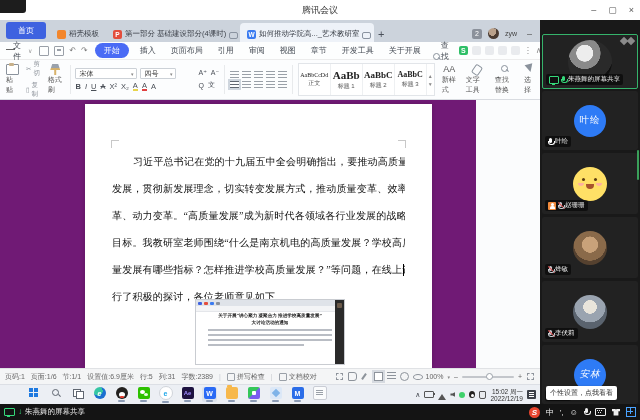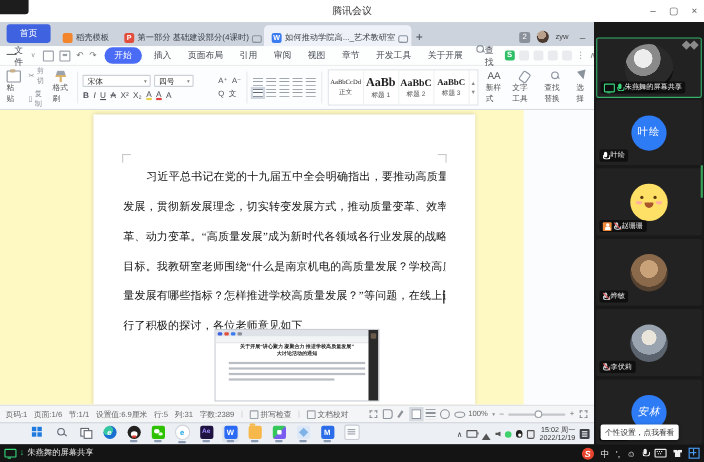--- a/index.html
+++ b/index.html
@@ -76,21 +76,21 @@
   .garr{display:flex;flex-direction:column;justify-content:center;font-size:5px;color:#888;padding:0 1px;gap:2px;}
   .tallbtn{display:flex;flex-direction:column;align-items:center;justify-content:space-between;padding:1px 2px;}
   .aaico{font-size:9px;color:#555;}
   .wrico,.magico,.selico{width:10px;height:10px;position:relative;}
   .wrico::before{content:'';position:absolute;left:2px;top:1px;width:6px;height:8px;border:1px solid #8a929c;border-radius:2px;transform:rotate(35deg);}
   .magico::before{content:'';position:absolute;left:1px;top:1px;width:5px;height:5px;border:1px solid #8a929c;border-radius:50%;}
   .magico::after{content:'';position:absolute;left:6px;top:6px;width:3px;height:1px;background:#8a929c;transform:rotate(45deg);}
   .selico::before{content:'';position:absolute;left:2px;top:0;border:4px solid transparent;border-top:8px solid #8a929c;transform:rotate(-15deg);}
 
   
-  #work{left:0;top:80px;width:476px;height:268px;background:#fef9c3;overflow:hidden;}
+  #work{left:0;top:80px;width:476px;height:268px;background:#701a75;overflow:hidden;}
   #page{position:absolute;left:85px;top:4px;width:347px;height:264px;background:#fff;box-shadow:0 0 4px rgba(0,0,0,.18);}
   .cmark{position:absolute;width:7px;height:7px;}
   .cmark.tl{left:26px;top:36px;border-left:1px solid #c8c8c8;border-top:1px solid #c8c8c8;}
   .cmark.tr{right:26px;top:36px;border-right:1px solid #c8c8c8;border-top:1px solid #c8c8c8;}
   #doctext{position:absolute;left:27px;top:44px;width:293px;font-family:"Liberation Serif","DejaVu Serif",serif;font-size:10px;color:#111;letter-spacing:.2px;}
   #doctext .dl{height:27px;line-height:27px;white-space:nowrap;overflow:hidden;}
   #doctext .dl.indent{text-indent:21px;}
   #cursor{position:absolute;left:318px;top:160px;width:1px;height:12px;background:#000;}
   
   #emb{position:absolute;left:110px;top:195px;width:150px;height:66px;background:#fff;border:1px solid #c9ccd1;box-sizing:border-box;overflow:hidden;}
@@ -286,21 +286,21 @@
       </span>
       <span class="rtab active">开始</span>
       <span class="rtab">插入</span>
       <span class="rtab">页面布局</span>
       <span class="rtab">引用</span>
       <span class="rtab">审阅</span>
       <span class="rtab">视图</span>
       <span class="rtab">章节</span>
       <span class="rtab">开发工具</span>
       <span class="rtab">关于开展</span>
-      <span style="display:flex;align-items:flex-start;gap:2px;">
+      <span style="display:flex;align-items:flex-end;gap:2px;">
         <span class="magico"></span>
         <span>查找</span>
       </span>
       <span id="rtabs-right">
         <span class="plug s">S</span>
         <span class="plug"></span>
         <span class="plug"></span>
         <span class="plug"></span>
         <span class="plug"></span>
         <span style="color:#888;">⋮</span>

